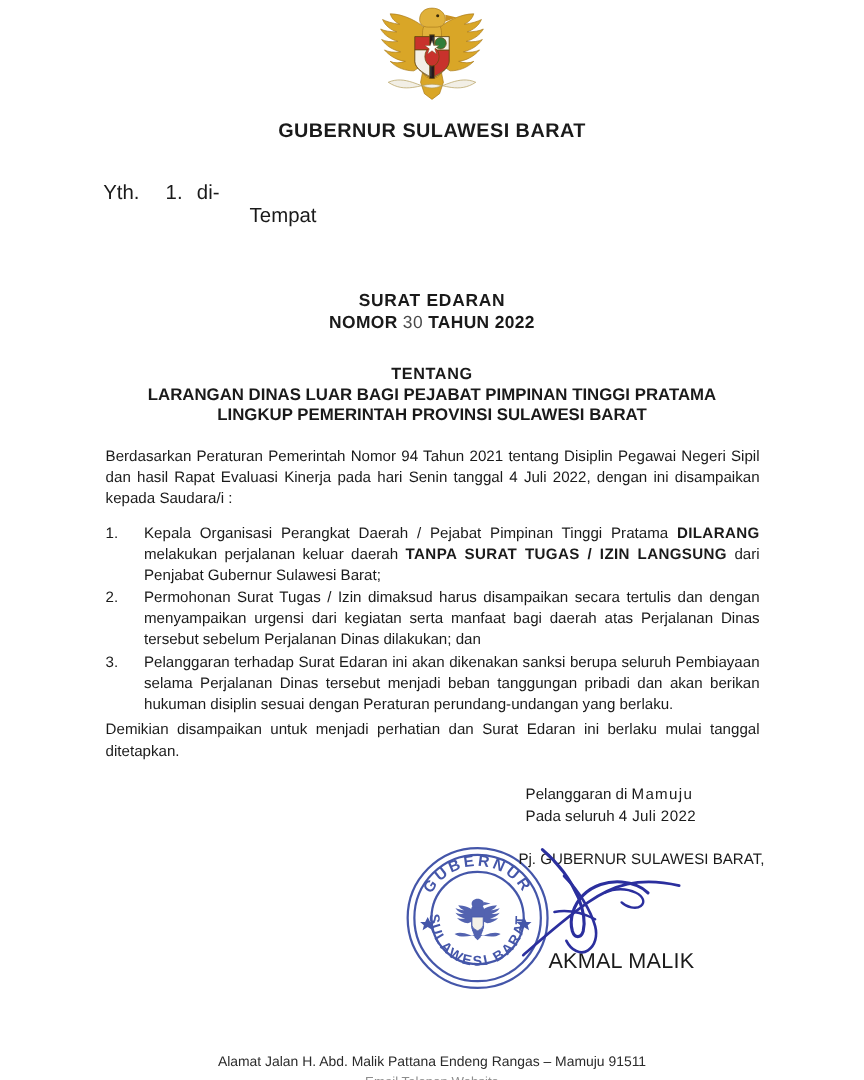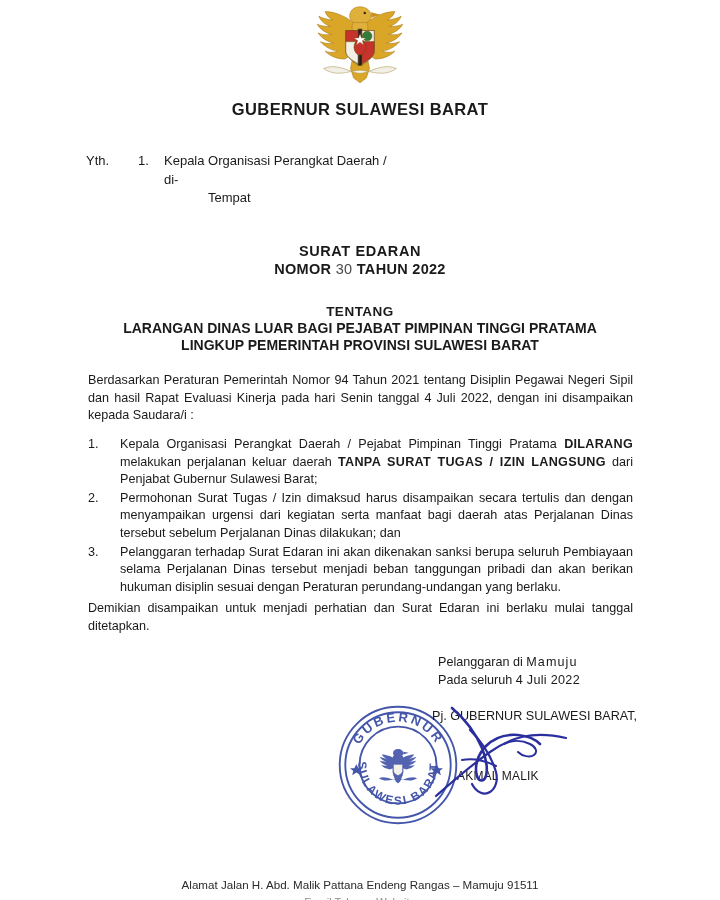--- a/index.html
+++ b/index.html
@@ -46,21 +46,21 @@
     font-size: 16.5px;
     font-weight: bold;
     letter-spacing: 0.4px;
   }
 
   
   .addressee {
     position: absolute;
     left: 86px;
     top: 152px;
-    font-size: 13px;
+    font-size: 17px;
     line-height: 18.5px;
   }
   .addressee-row {
     display: flex;
   }
   .addr-yth { width: 52px; flex: none; }
   .addr-num { width: 26px; flex: none; }
   .addr-body { }
   .addr-di { margin-top: 0px; }
   .addr-tempat { margin-left: 44px; }
@@ -132,22 +132,22 @@
     position: absolute;
     left: 432px;
     top: 709px;
     font-size: 12.6px;
     white-space: nowrap;
     z-index: 4;
   }
   .sig-name {
     position: absolute;
     left: 437px;
-    top: 769px;
-    font-size: 12px;
+    top: 791px;
+    font-size: 18px;
     font-weight: normal;
     letter-spacing: 0.2px;
     white-space: nowrap;
     z-index: 4;
     padding-left: 20px;
   }
 
   .stamp {
     position: absolute;
     left: 336px;
@@ -225,21 +225,20 @@
     </svg>
   </div>
 
   <div class="doc-title">GUBERNUR SULAWESI BARAT</div>
 
   <div class="addressee">
     <div class="addressee-row">
       <span class="addr-yth">Yth.</span>
       <span class="addr-num">1.</span>
       <span class="addr-body">
-        <div>Kepala Organisasi Perangkat Daerah /</div>
         <div class="addr-di">di-</div>
         <div class="addr-tempat">Tempat</div>
       </span>
     </div>
   </div>
 
   <div class="block-center se-line1">SURAT EDARAN</div>
   <div class="block-center se-line2">
     <span>NOMOR</span>
     <span class="nomor-val">30</span>

